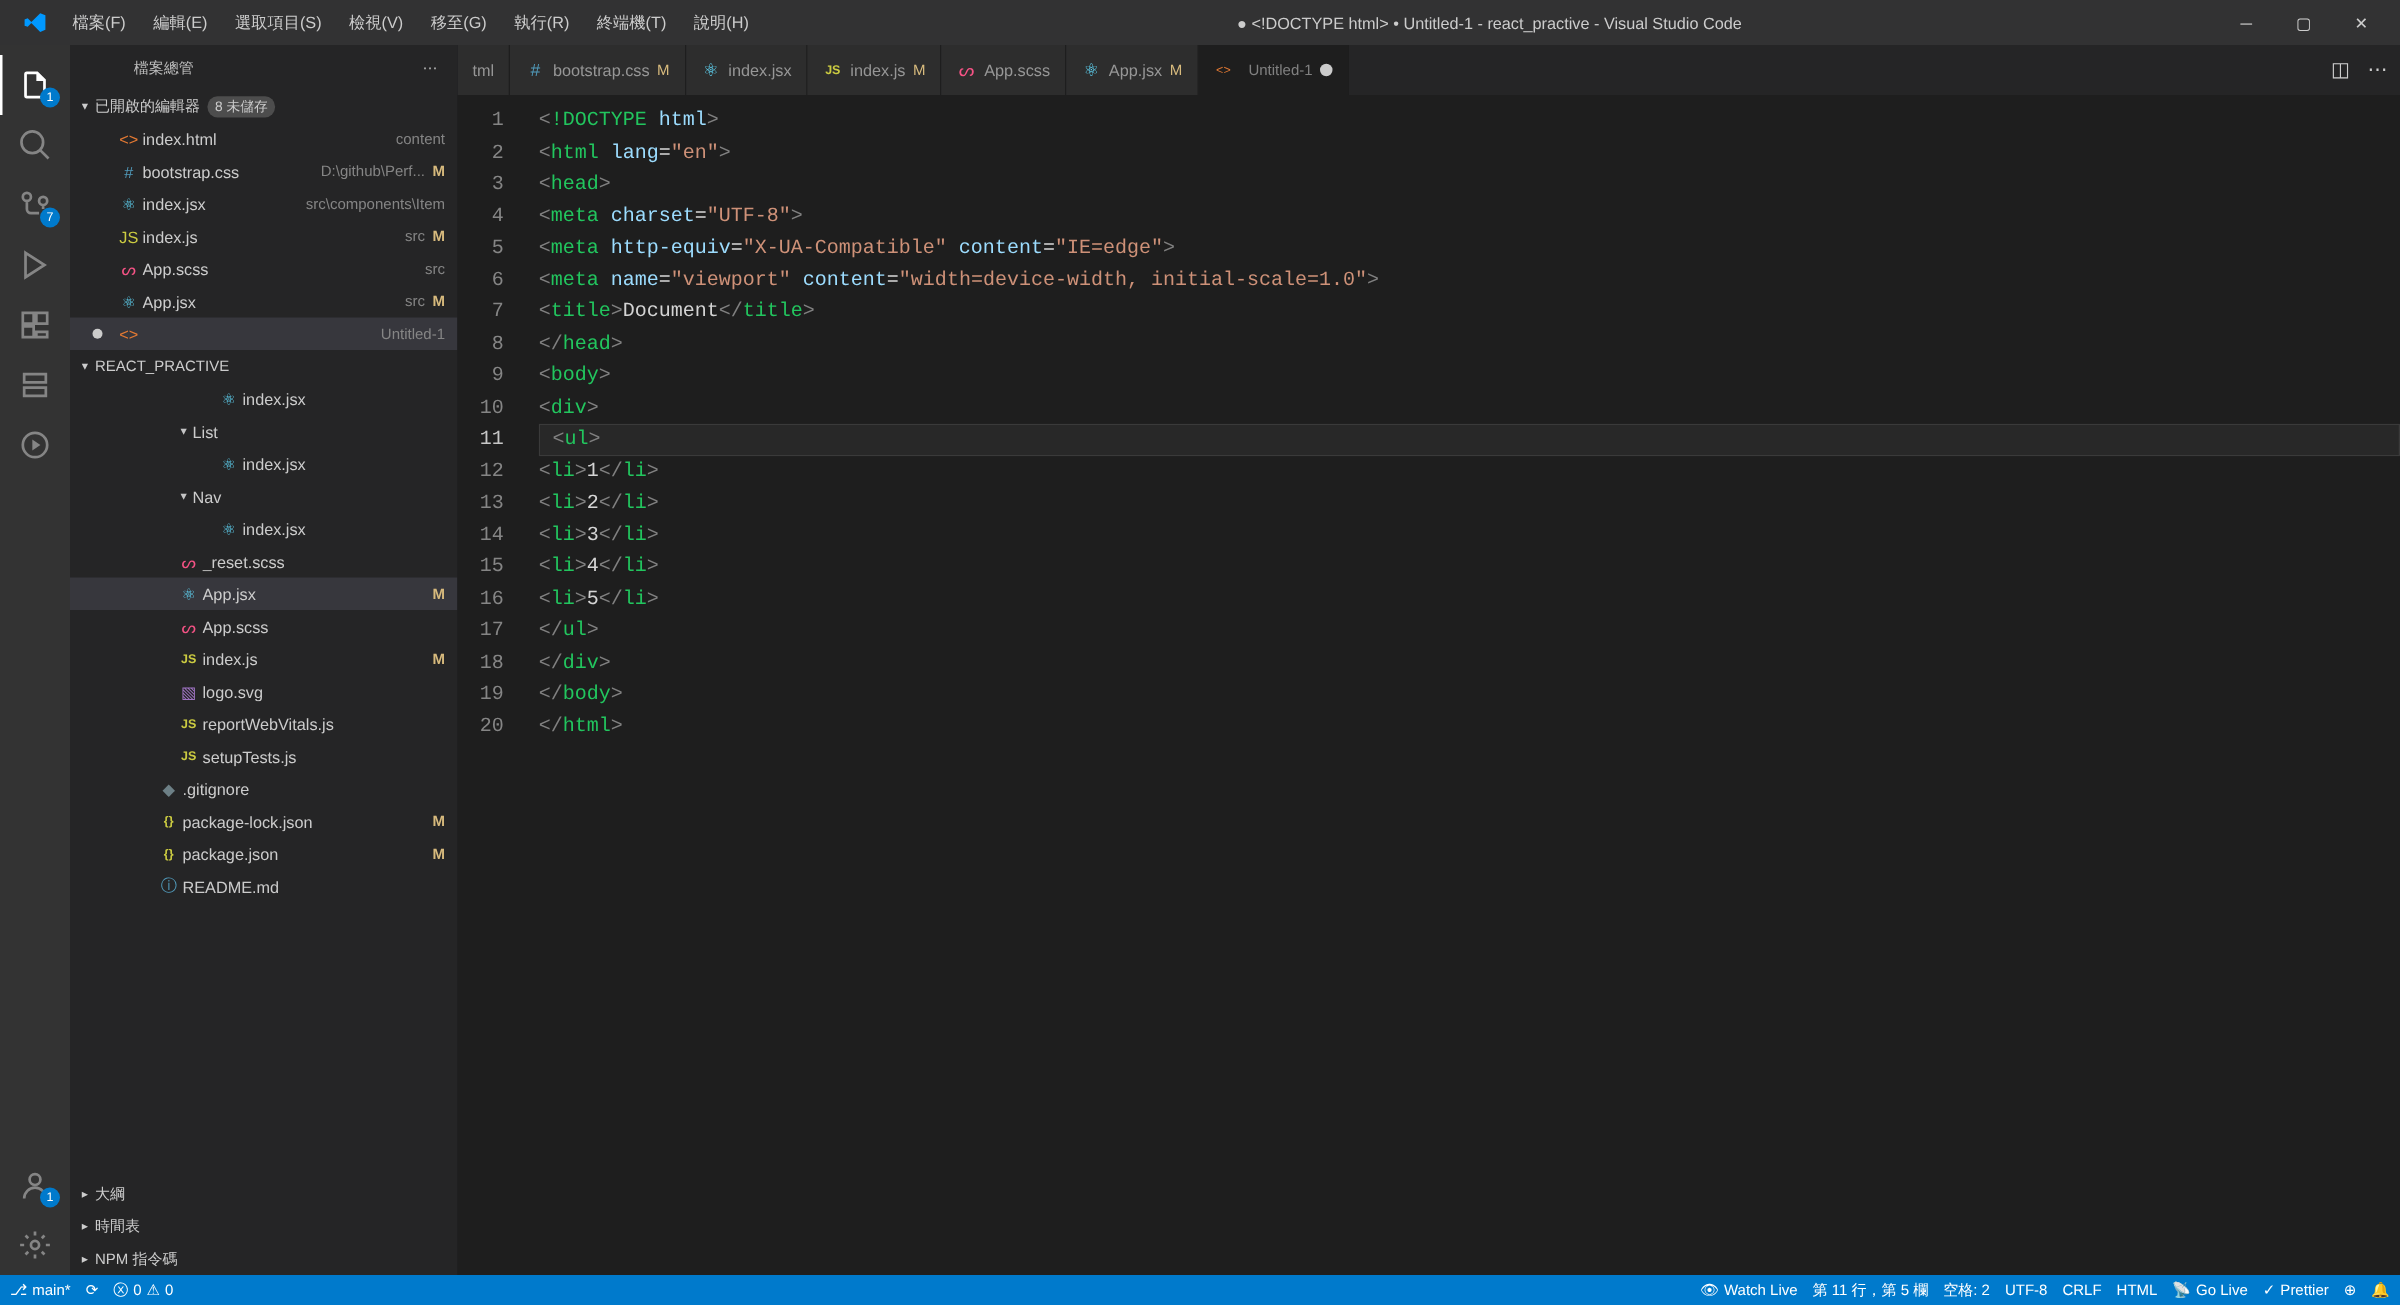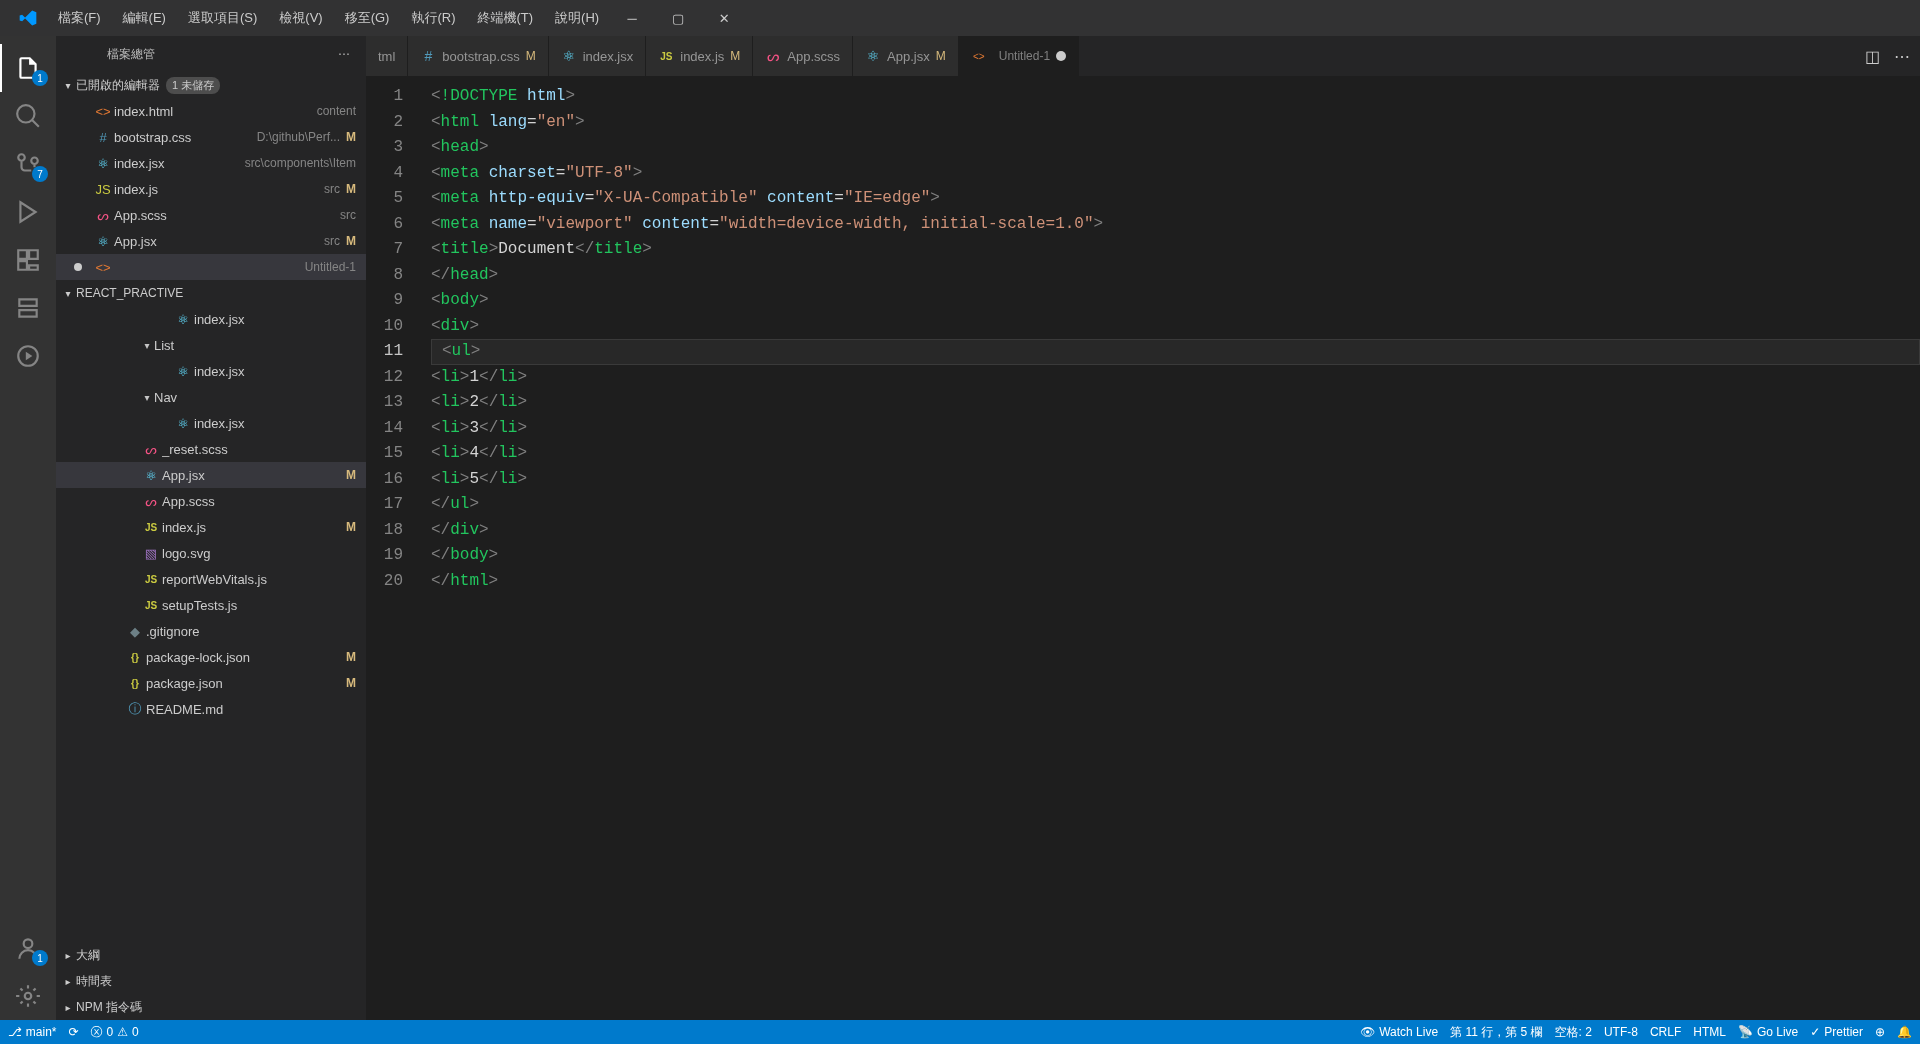--- a/index.html
+++ b/index.html
@@ -76,20 +76,21 @@
   <div class="menu" id="menu-bar">
       <div class="menu-item">檔案(F)</div>
       <div class="menu-item">編輯(E)</div>
       <div class="menu-item">選取項目(S)</div>
       <div class="menu-item">檢視(V)</div>
       <div class="menu-item">移至(G)</div>
       <div class="menu-item">執行(R)</div>
       <div class="menu-item">終端機(T)</div>
       <div class="menu-item">說明(H)</div>
     </div>
+  <div class="title-text">● &lt;!DOCTYPE html&gt; • Untitled-1 - react_practive - Visual Studio Code</div>
   <div class="window-controls">
     <div class="win-btn">─</div>
     <div class="win-btn">▢</div>
     <div class="win-btn">✕</div>
   </div>
 </div>
 
 <div class="main">
 
   <div class="activity-bar">
@@ -148,21 +149,21 @@
   </div>
 
   <div class="sidebar">
     <div class="sidebar-header">
       <span>檔案總管</span>
       <span class="sidebar-actions">⋯</span>
     </div>
     <div class="section-header">
       <span class="chevron">▾</span>
       <span>已開啟的編輯器</span>
-      <span class="section-badge">1 未儲存</span>
+      <span class="section-badge">8 未儲存</span>
     </div>
     <div class="tree" id="open-editors">
         <div class="tree-item pad-1">
           <span class="icon color-orange">&lt;&gt;</span>
           <span class="tree-label">index.html</span>
           <span class="tree-sub">content</span>
         </div>
         <div class="tree-item pad-1">
           <span class="icon color-blue">#</span>
           <span class="tree-label">bootstrap.css</span>

